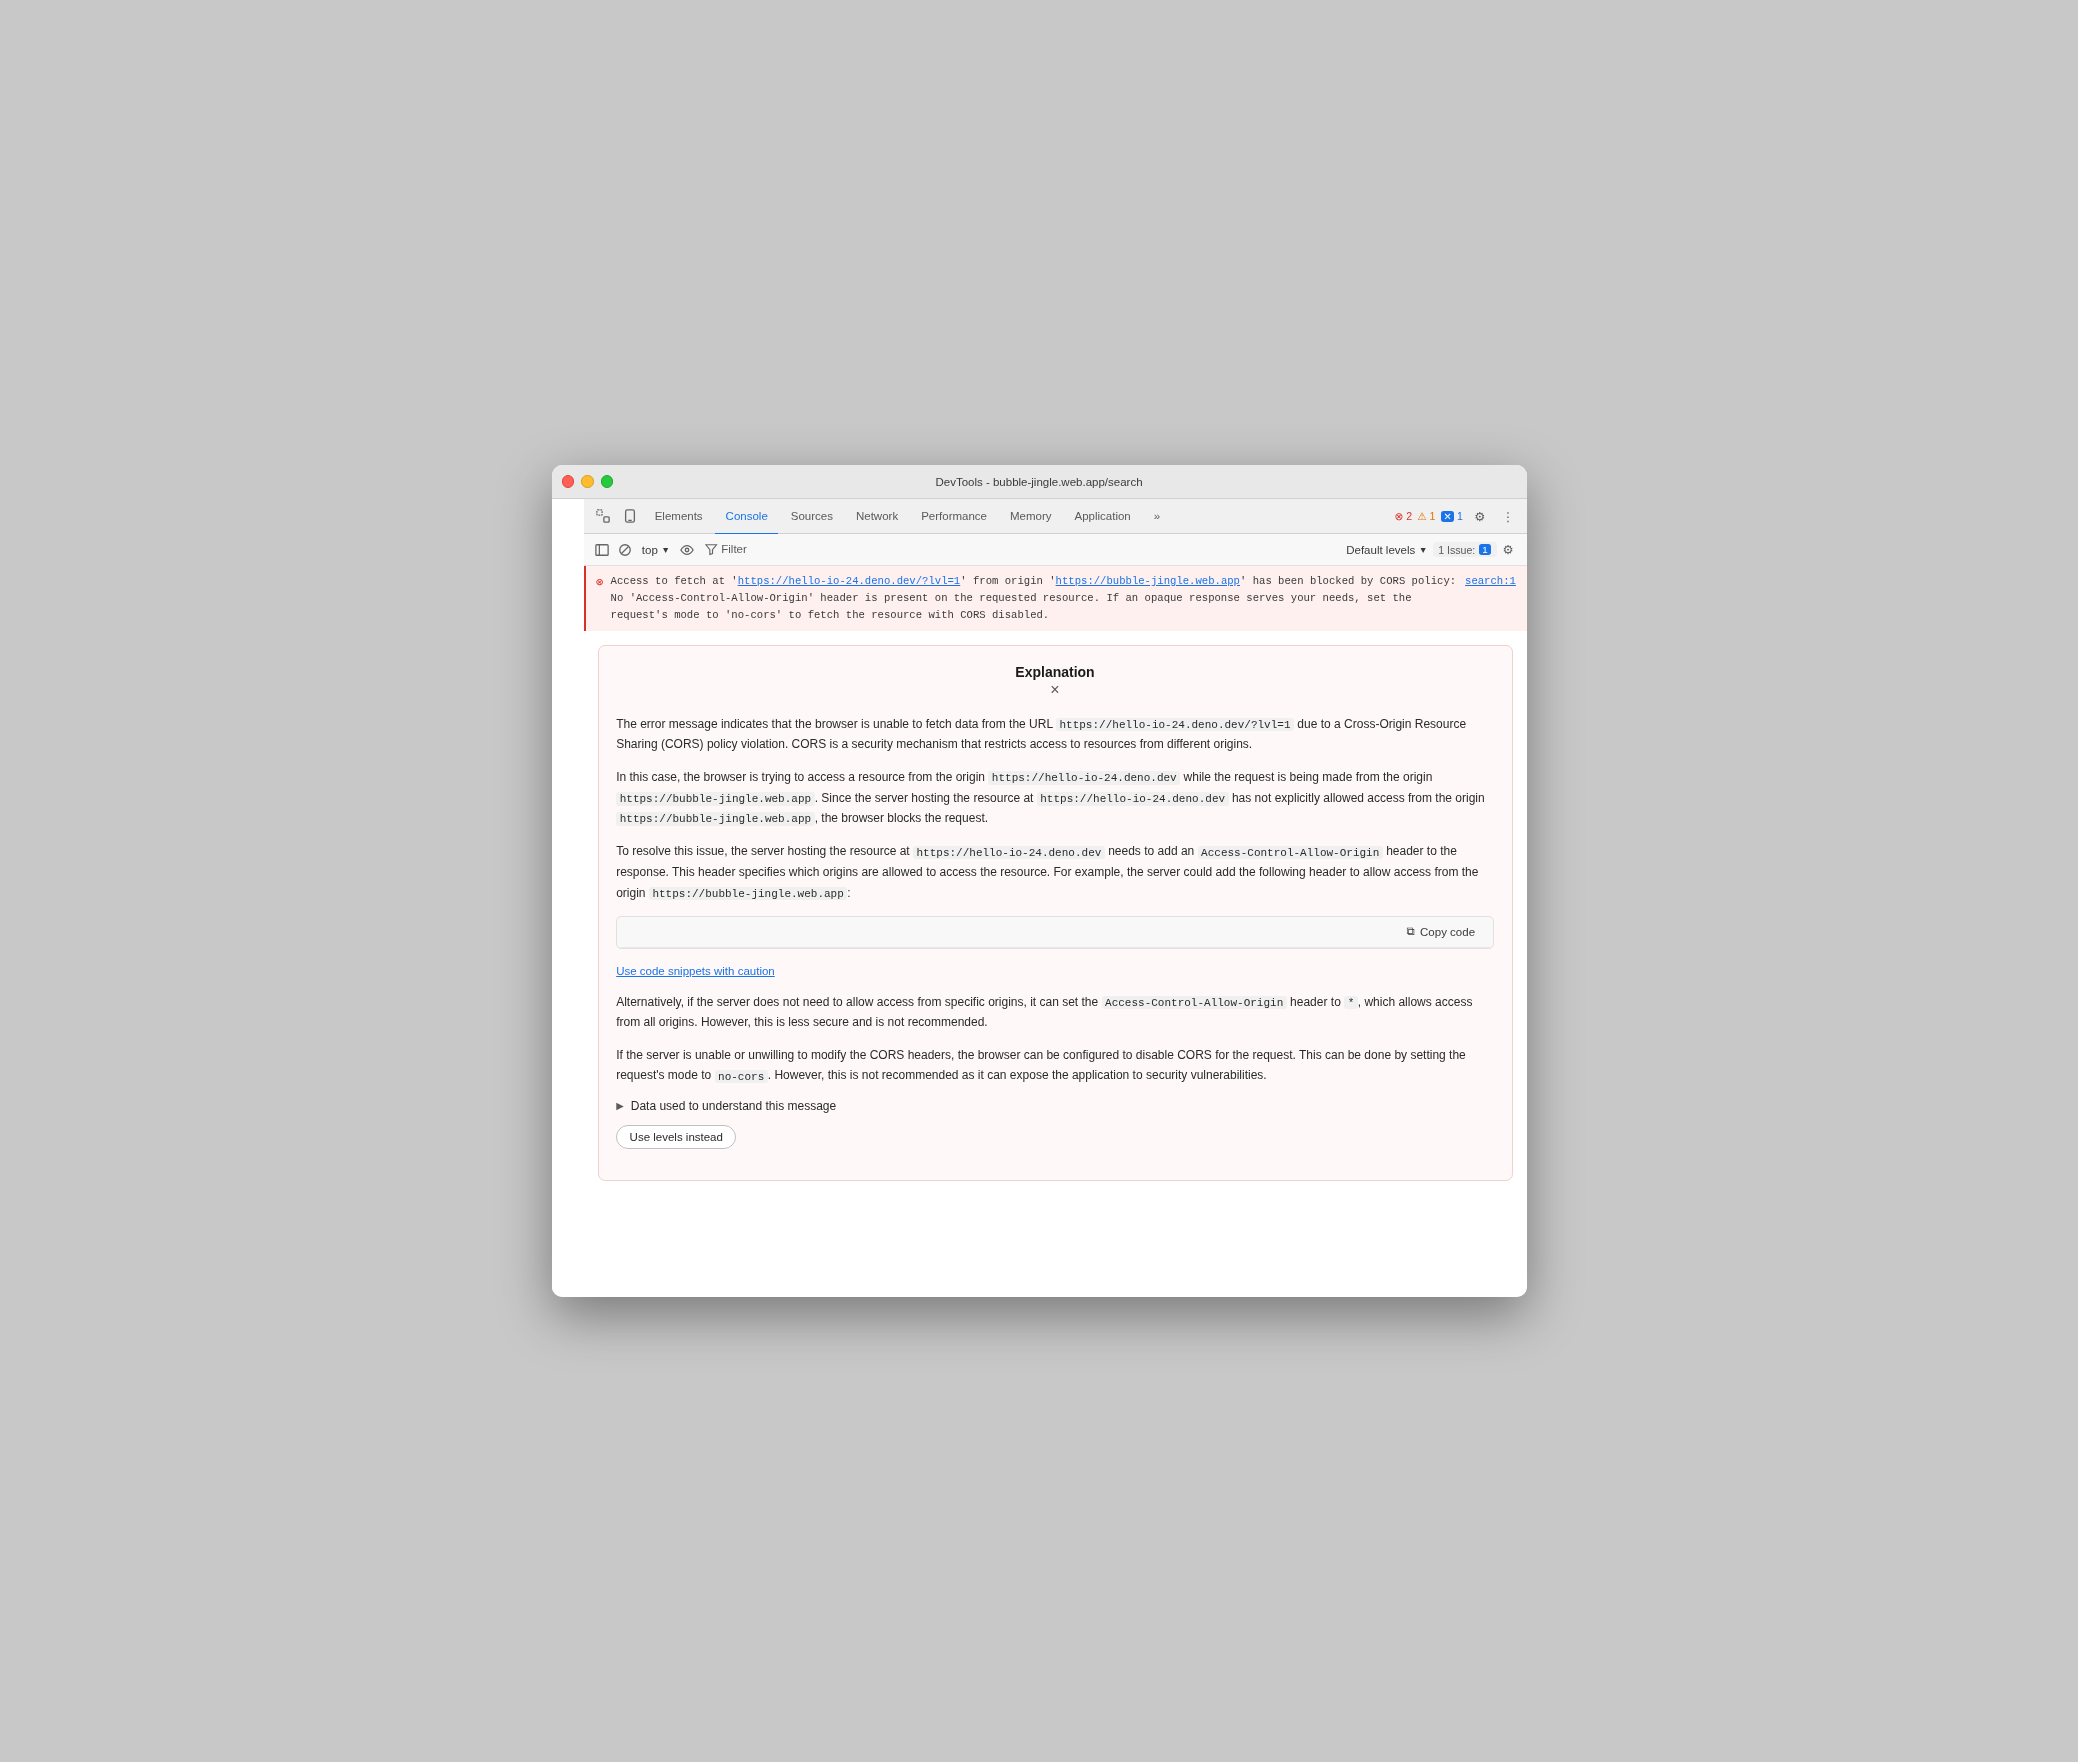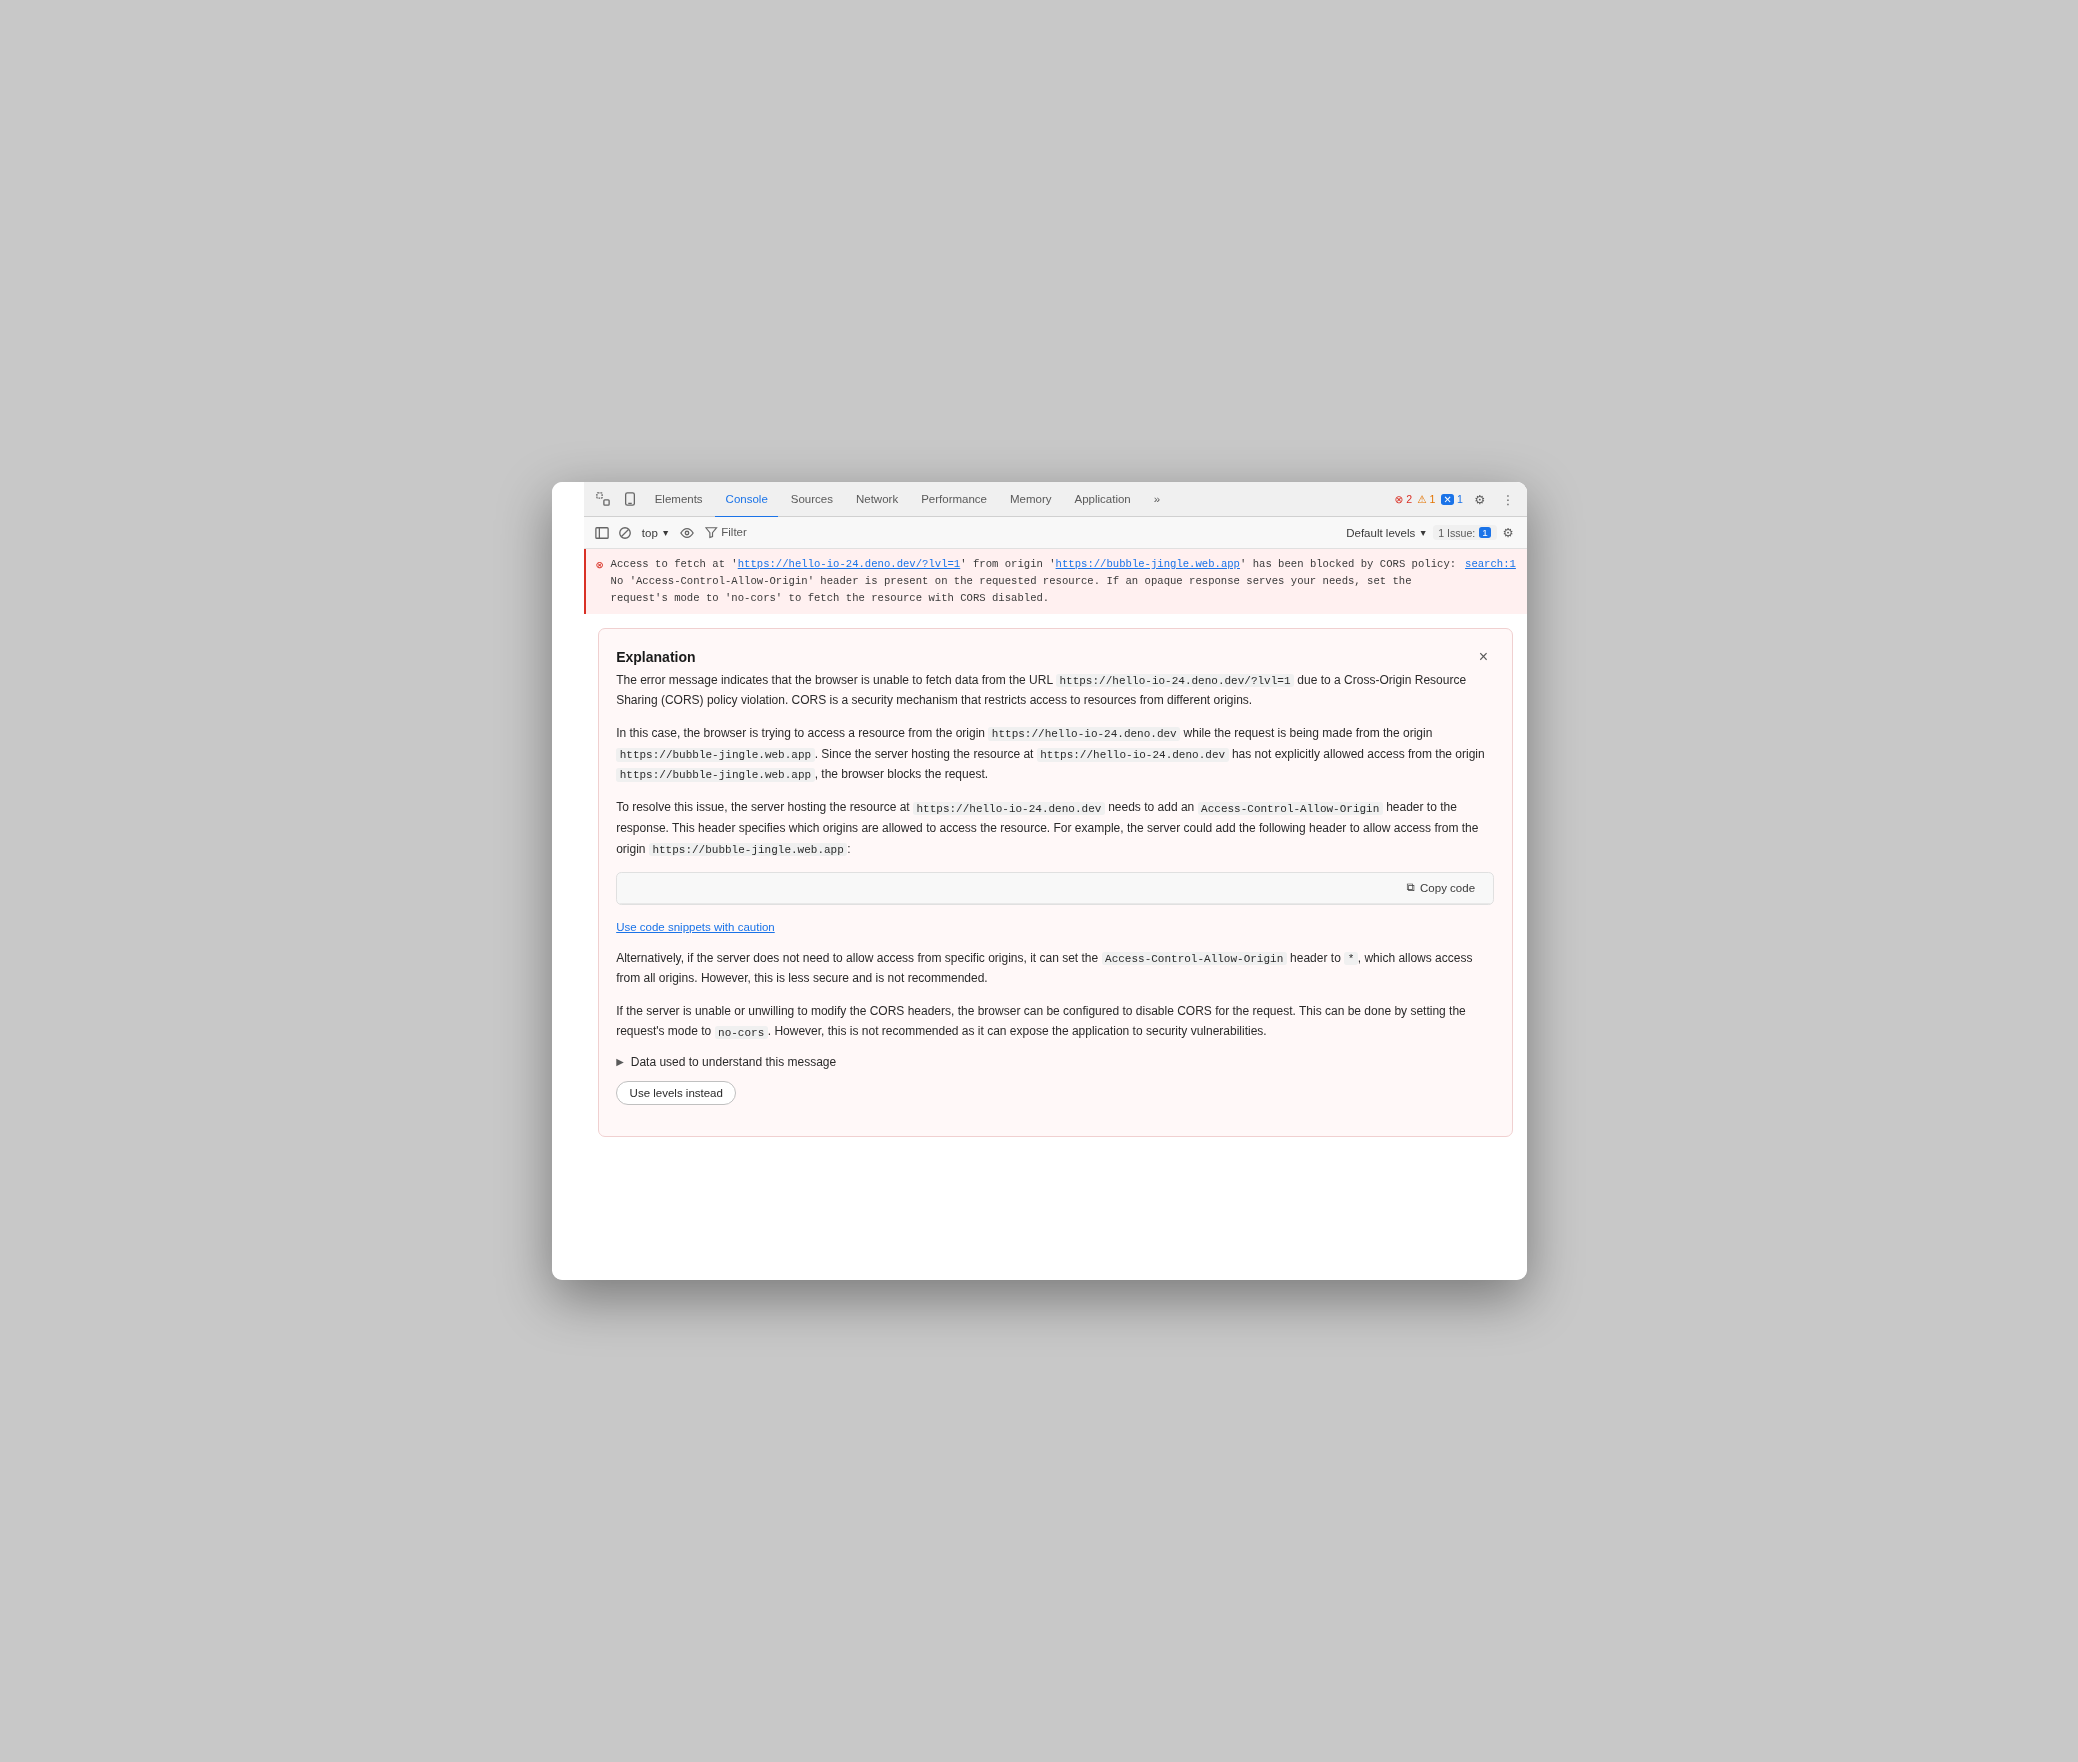--- a/index.html
+++ b/index.html
@@ -225,21 +225,22 @@
       border: 0.9px solid #f0d0d0;
       border-radius: 7px;
       margin: 14px;
       padding: 17.7px;
       position: relative;
     }
     .explanation-header {
       display: flex;
       align-items: center;
       justify-content: space-between;
-      margin-bottom: 2px;
+      margin-bottom: 13px;
+      flex-direction: column;
     }
     .explanation-title {
       font-size: 14px;
       font-weight: 600;
       color: #1a1a1a;
     }
     .close-btn {
       width: 21px;
       height: 21px;
       display: flex;
@@ -381,20 +382,28 @@
     }
     .feedback-group .feedback-btn:first-child {
       border-right: 0.9px solid #c0c0c0;
     }
   </style>
 </head>
 <body>
 
 <div class="window">
 
+  <div class="titlebar">
+    <div class="traffic-lights">
+      <div class="traffic-light tl-red"></div>
+      <div class="traffic-light tl-yellow"></div>
+      <div class="traffic-light tl-green"></div>
+    </div>
+    <span class="titlebar-title">DevTools - bubble-jingle.web.app/search</span>
+  </div>
 
   <div class="devtools-body">
 
     <div class="tab-bar">
       <button class="tab-icon-btn" title="Inspect element">
         <svg width="14" height="14" viewBox="0 0 16 16" fill="none">
           <rect x="1" y="1" width="6" height="6" rx="1" fill="none" stroke="#666" stroke-width="1.5" stroke-dasharray="2 1"></rect>
           <rect x="9" y="9" width="6" height="6" rx="1" fill="none" stroke="#666" stroke-width="1.5"></rect>
         </svg>
       </button>

